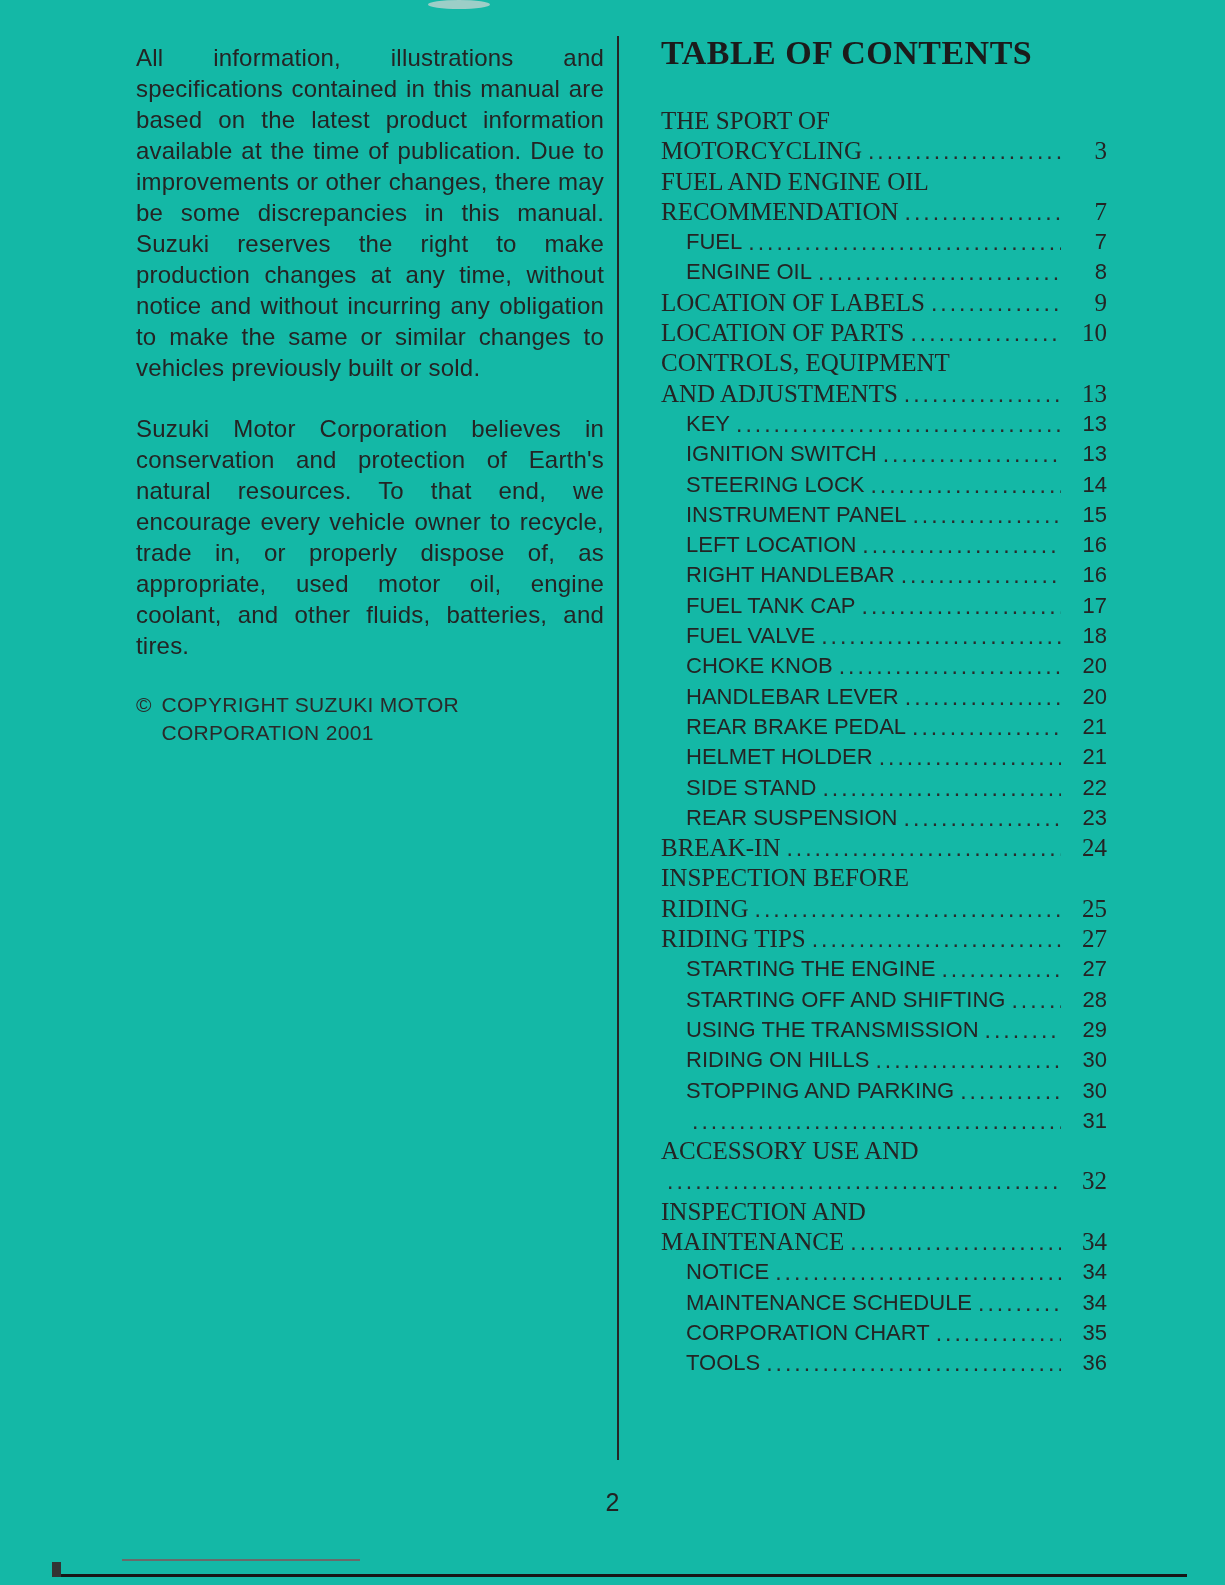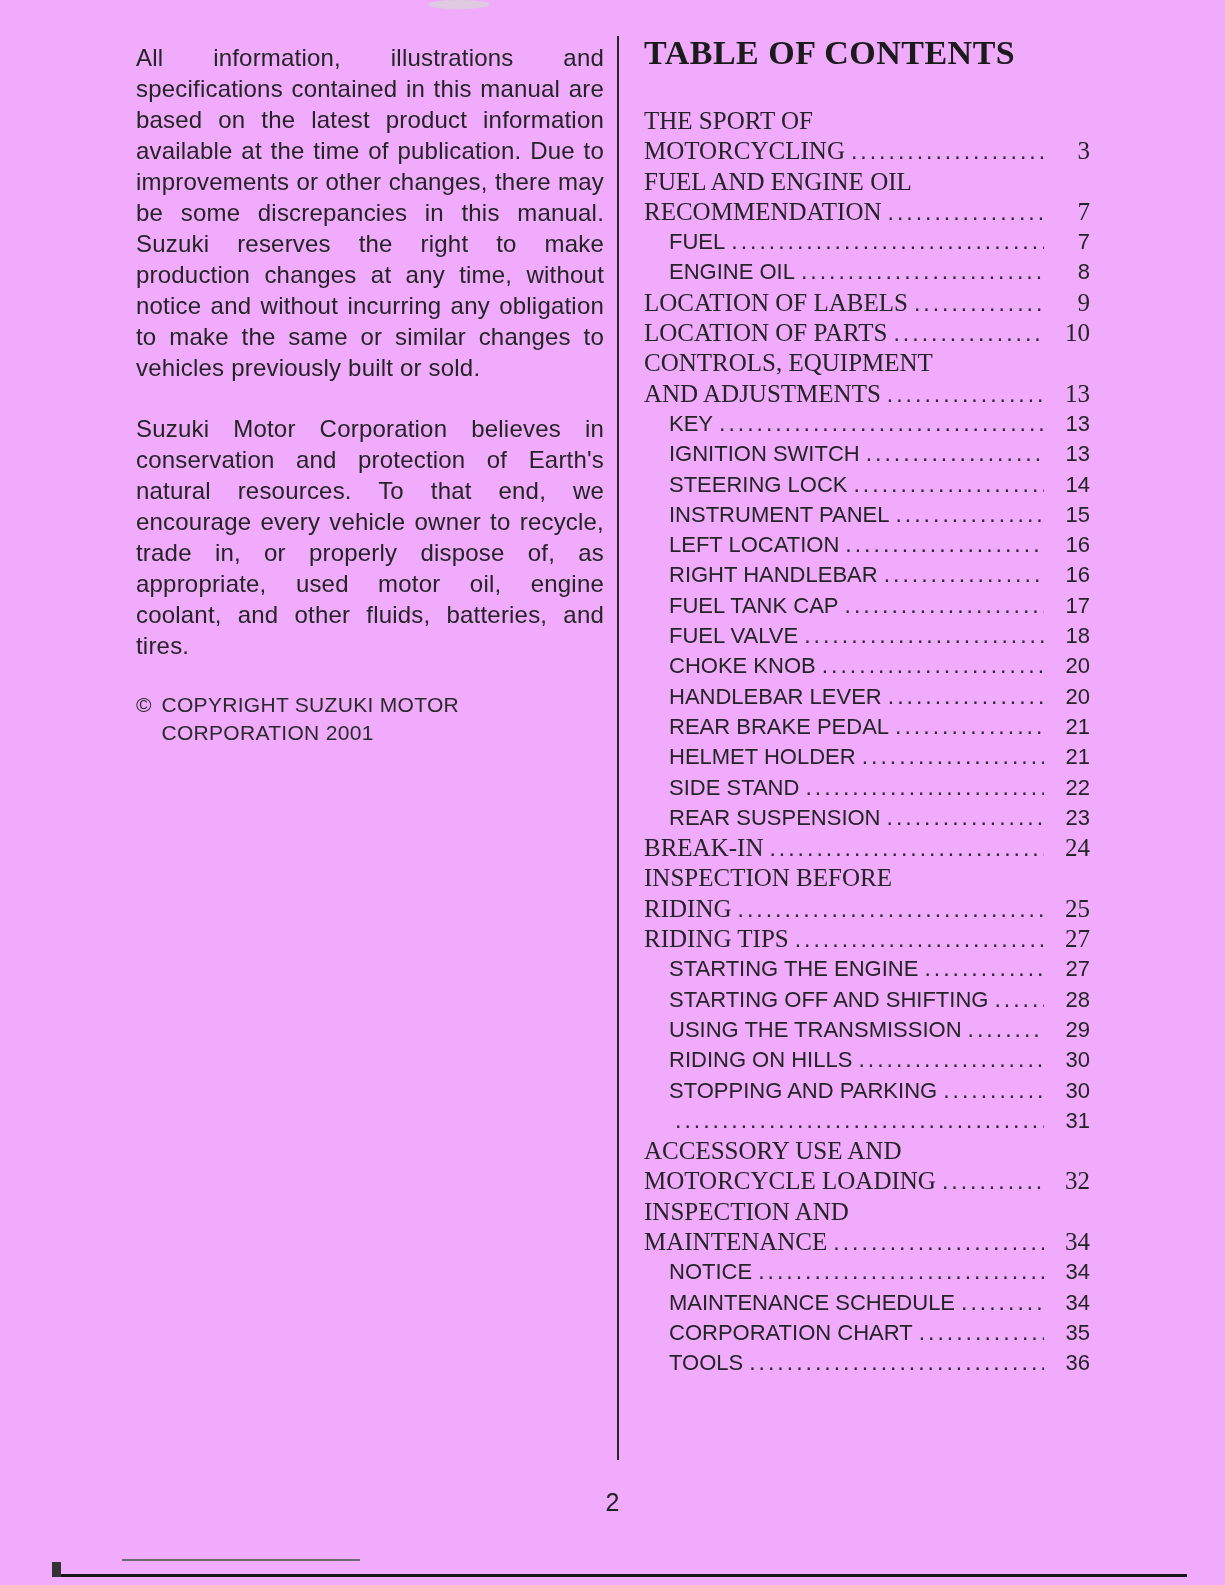--- a/index.html
+++ b/index.html
@@ -1,21 +1,21 @@
 <!DOCTYPE html>
 <html><head>
 <meta charset="utf-8">
 <style>
   * { margin: 0; padding: 0; box-sizing: border-box; }
   html, body { background: #f2f2f0; }
   .page {
     position: relative;
     width: 1225px;
     height: 1585px;
-    background: #f0abfc;
+    background: #14b8a6;
     overflow: hidden;
     color: #242424;
   }
   
   .left-col {
     position: absolute;
     left: 136px;
     top: 42px;
     width: 468px;
   }
@@ -43,36 +43,36 @@
     position: absolute;
     left: 617px;
     top: 36px;
     width: 2px;
     height: 1424px;
     background: #262626;
   }
   
   .right-col {
     position: absolute;
-    left: 644px;
+    left: 661px;
     top: 34px;
     width: 446px;
   }
   .toc-title {
     font-family: "Liberation Serif", serif;
     font-weight: 700;
     font-size: 34px;
     letter-spacing: 0.5px;
     color: #1b1b1b;
     margin-bottom: 34px;
     white-space: nowrap;
   }
   .toc-row {
     display: flex;
-    align-items: flex-end;
+    align-items: flex-start;
     height: 30.3px;
     line-height: 30.3px;
     color: #242424;
   }
   .toc-row.serif { font-family: "Liberation Serif", serif; font-size: 25px; }
   .toc-row.sans  { font-family: "Liberation Sans", sans-serif; font-size: 22px; }
   .toc-row.indent { padding-left: 25px; }
   .toc-label { white-space: nowrap; }
   .toc-dots {
     flex: 1;
@@ -332,21 +332,20 @@
     <span class="toc-dots"></span>
     <span class="toc-page">31</span>
   </div>
 
   <div class="toc-row serif no-page">
     <span class="toc-label">ACCESSORY USE AND</span>
 
   </div>
 
   <div class="toc-row serif">
-    <span class="toc-label">MOTORCYCLE LOADING</span>
     <span class="toc-dots"></span>
     <span class="toc-page">32</span>
   </div>
 
   <div class="toc-row serif no-page">
     <span class="toc-label">INSPECTION AND</span>
 
   </div>
 
   <div class="toc-row serif">

